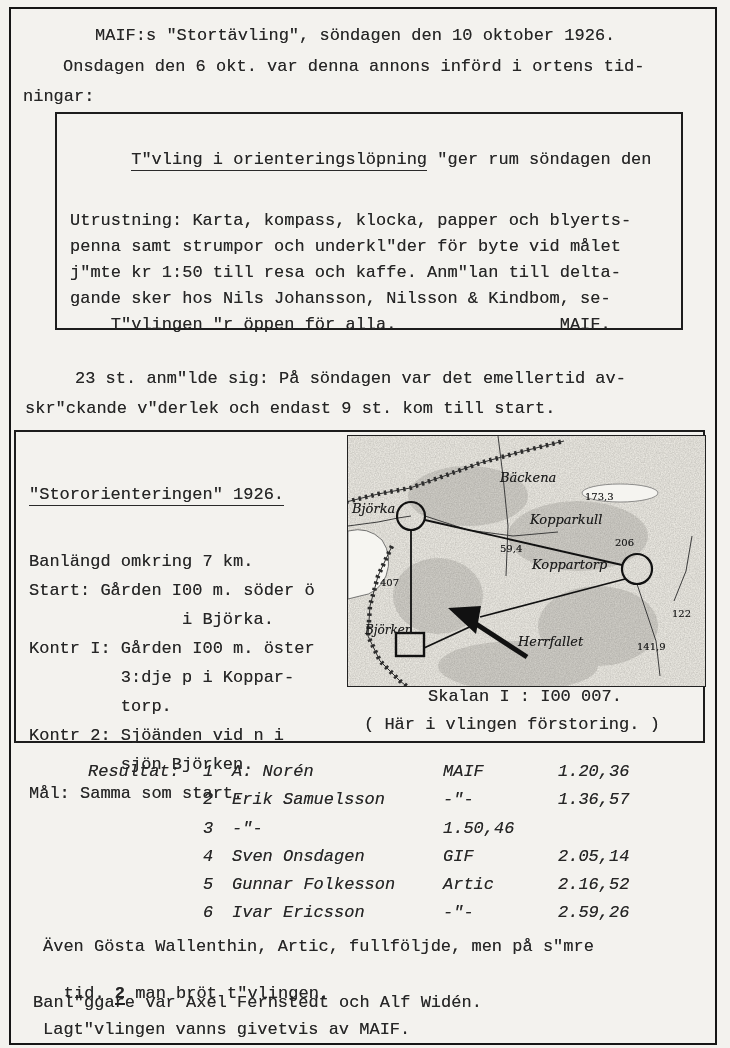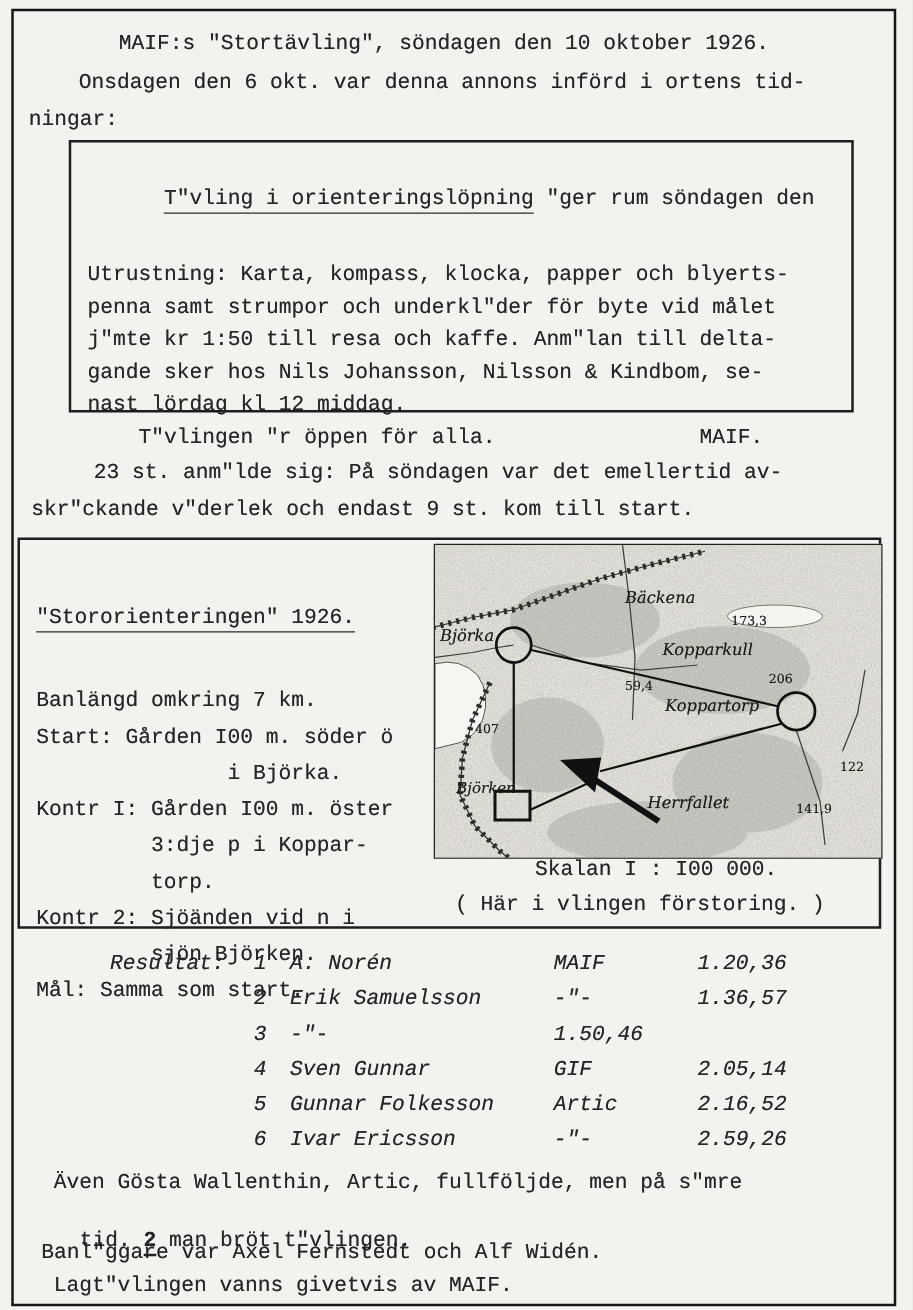--- a/index.html
+++ b/index.html
@@ -44,21 +44,20 @@
   <div class="abs" style="left:23px;top:87px;">ningar:</div>
 
   <div class="annbox">
     <div class="ln">
       <span class="u">T"vling i orienteringslöpning</span><span> "ger rum söndagen den</span>
     </div>
     <div class="ln gap">Utrustning: Karta, kompass, klocka, papper och blyerts-</div>
     <div class="ln">penna samt strumpor och underkl"der för byte vid målet</div>
     <div class="ln">j"mte kr 1:50 till resa och kaffe. Anm"lan till delta-</div>
     <div class="ln">gande sker hos Nils Johansson, Nilsson &amp; Kindbom, se-</div>
-    <div class="ln">nast lördag kl 12 middag.</div>
     <div class="ln">    T"vlingen "r öppen för alla.                MAIF.</div>
   </div>
 
   <div class="abs" style="left:75px;top:369px;">23 st. anm"lde sig: På söndagen var det emellertid av-</div>
   <div class="abs" style="left:25px;top:399px;">skr"ckande v"derlek och endast 9 st. kom till start.</div>
 
   <div class="mapbox">
     <div class="courseinfo">
       <div class="ln"><span class="u">"Stororienteringen" 1926.</span></div>
       <div><div class="ln">Banlängd omkring 7 km.</div><div class="ln">Start: Gården I00 m. söder ö</div><div class="ln">               i Björka.</div><div class="ln">Kontr I: Gården I00 m. öster</div><div class="ln">         3:dje p i Koppar-</div><div class="ln">         torp.</div><div class="ln">Kontr 2: Sjöänden vid n i</div><div class="ln">         sjön Björken.</div><div class="ln">Mål: Samma som start.</div></div>
@@ -125,21 +124,21 @@
           <text class="maplabel" x="184" y="133" font-size="13">Koppartorp</text>
           <text class="mapnum" x="32" y="150" font-size="10">407</text>
           <text class="maplabel" x="17" y="198" font-size="12">Björken</text>
           <text class="maplabel" x="170" y="210" font-size="13">Herrfallet</text>
           <text class="mapnum" x="289" y="214" font-size="10">141,9</text>
           <text class="mapnum" x="324" y="181" font-size="10">122</text>
         </g>
       </svg>
     </div>
 
-    <div class="cap1">Skalan I : I00 000.</div>
+    <div class="cap1">Skalan I : I00 007.</div>
     <div class="cap2">( Här i vlingen förstoring. )</div>
   </div>
 
   <div class="results">
     <div class="rrow">
       <span>Resultat:</span>
       <span>1</span>
       <span>A. Norén</span>
       <span>MAIF</span>
       <span>1.20,36</span>
@@ -153,21 +152,21 @@
     </div>
     <div class="rrow">
       <span></span>
       <span>3</span>
       <span>-"-</span>
       <span>1.50,46</span>
     </div>
     <div class="rrow">
       <span></span>
       <span>4</span>
-      <span>Sven Gunnar</span>
+      <span>Sven Onsdagen</span>
       <span>GIF</span>
       <span>2.05,14</span>
     </div>
     <div class="rrow">
       <span></span>
       <span>5</span>
       <span>Gunnar Folkesson</span>
       <span>Artic</span>
       <span>2.16,52</span>
     </div>

